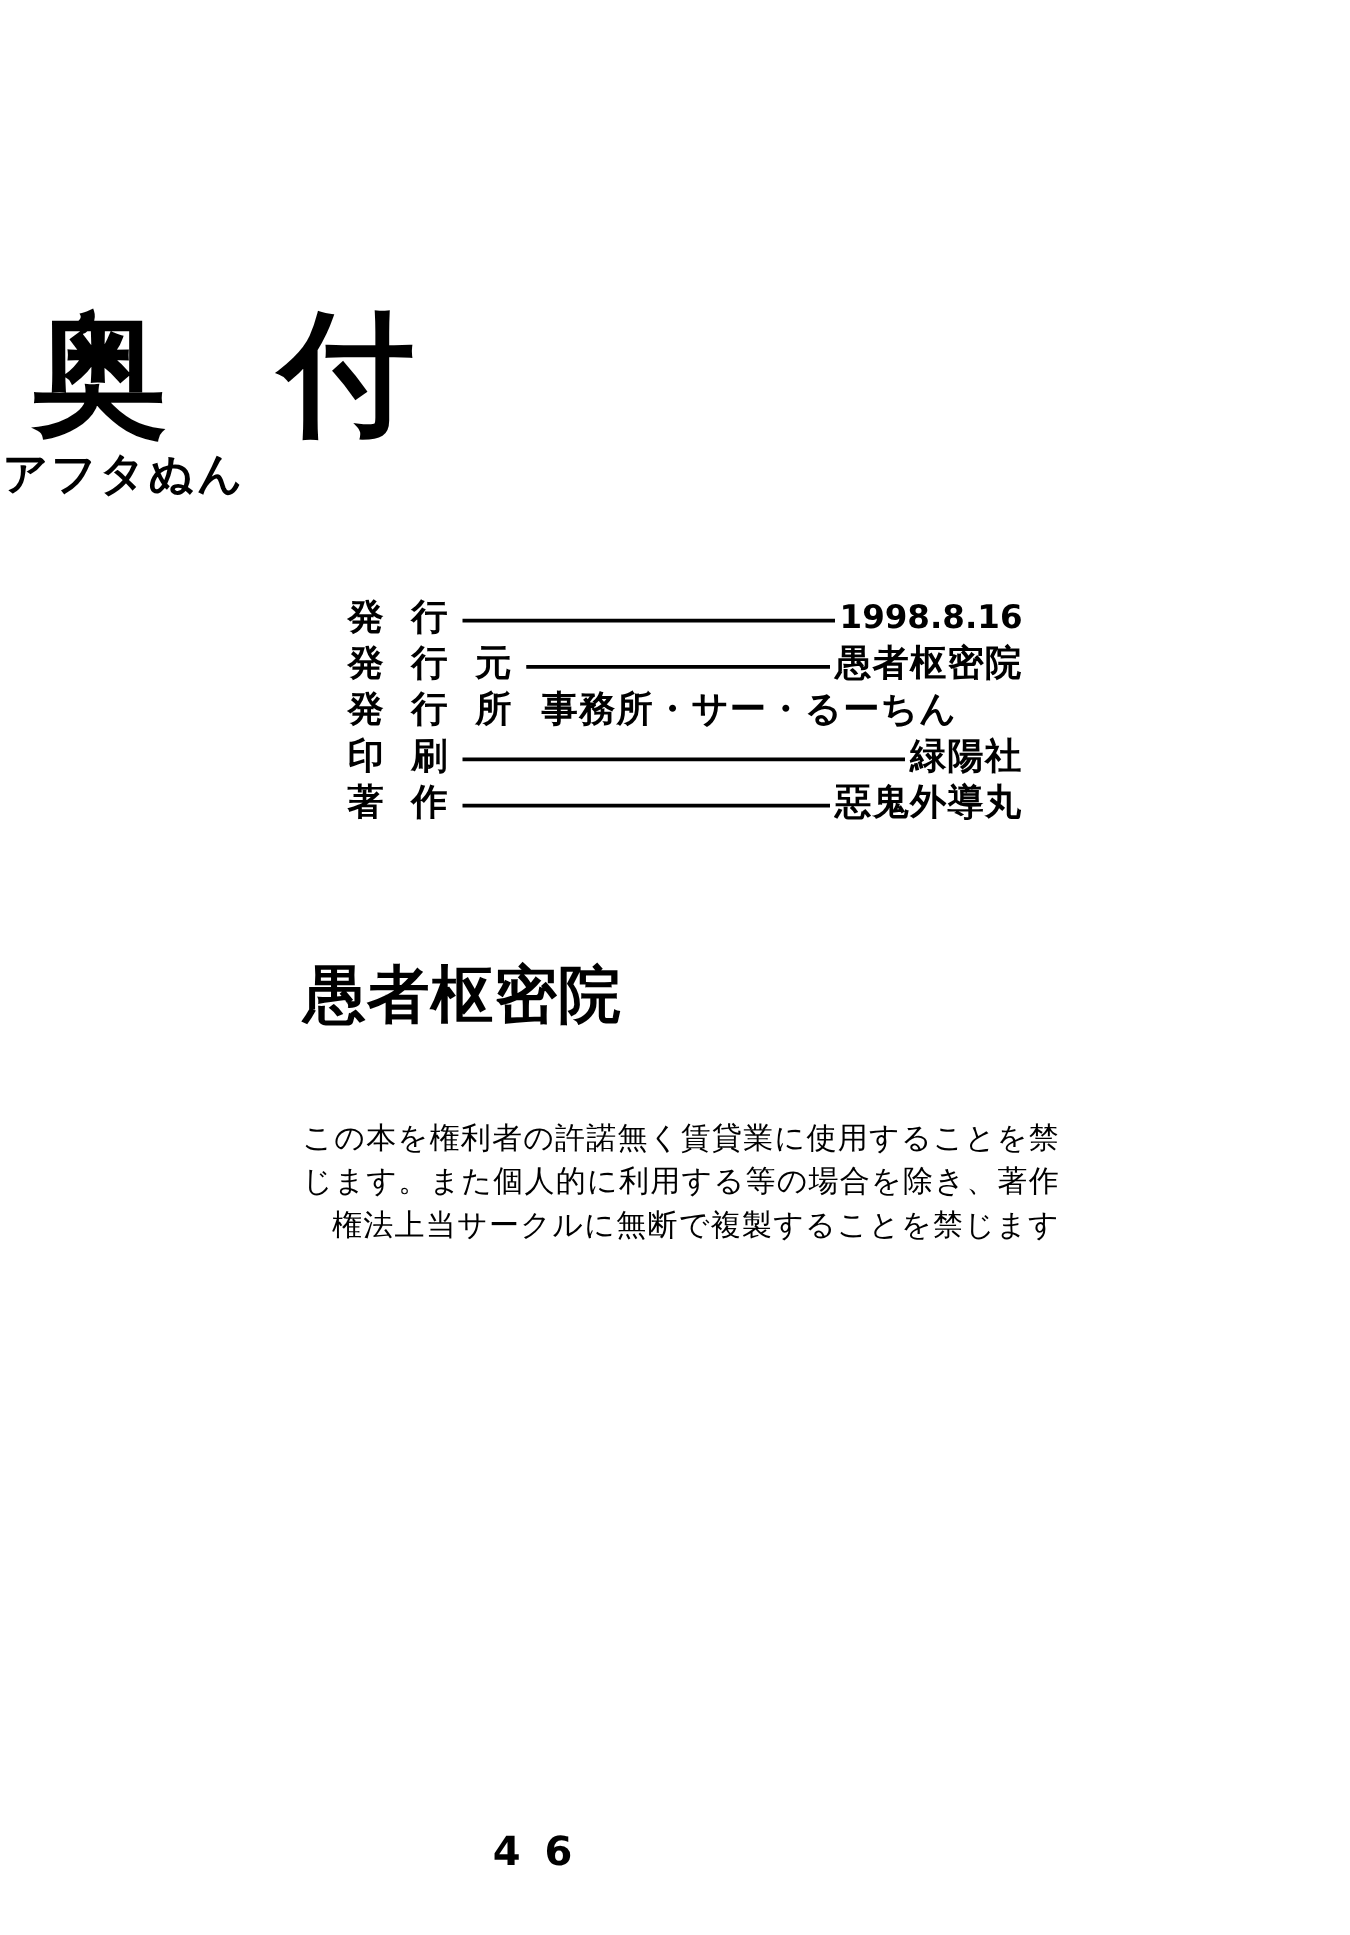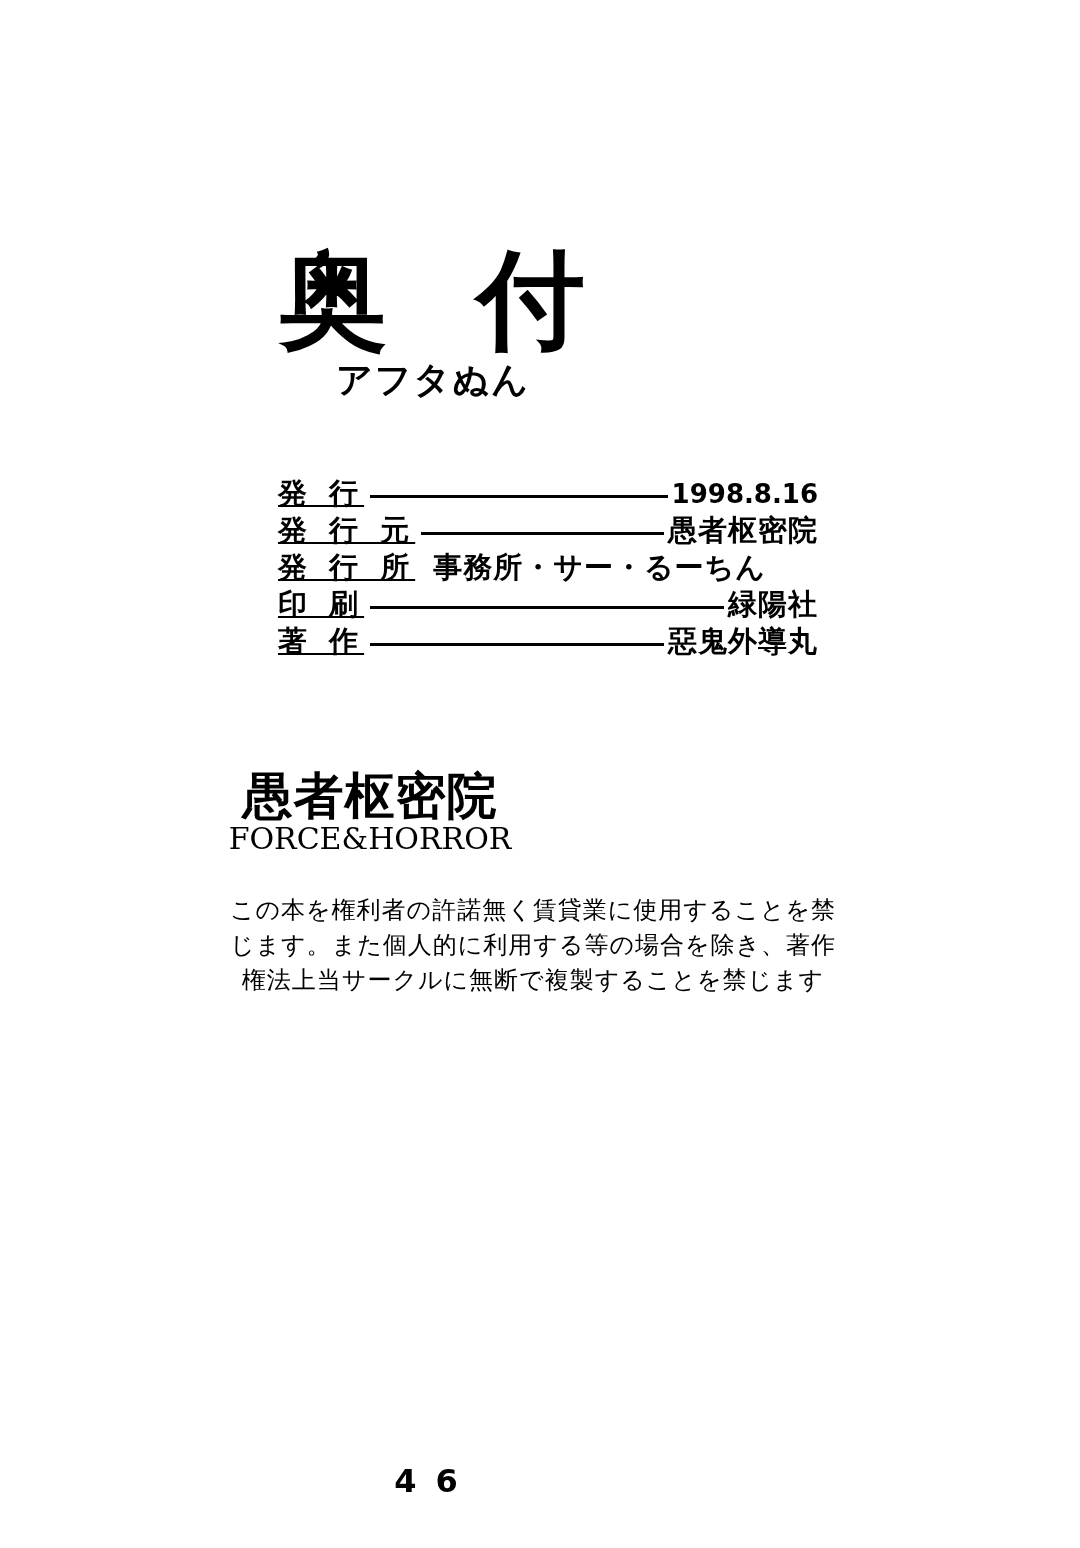--- a/index.html
+++ b/index.html
@@ -20,21 +20,21 @@
     position: absolute;
     inset: 0;
   }
 
   
   .title-block {
     position: absolute;
     top: 245px;
     left: 0;
     width: 864px;
-    text-align: center;
+    text-align: left;
   }
   .main-title {
     font-family: "DejaVu Serif", serif;
     font-weight: bold;
     font-size: 108px;
     line-height: 1.0;
     letter-spacing: 26px;
     text-indent: 26px;
     margin: 0;
   }
@@ -59,21 +59,20 @@
     align-items: center;
     height: 36px;
     margin-bottom: 1px;
     font-weight: bold;
     font-size: 29px;
     white-space: nowrap;
   }
   .colo-label {
     flex: 0 0 auto;
     letter-spacing: 6px;
-    text-decoration: underline;
   }
   .colo-rule {
     flex: 1 1 auto;
     height: 0;
     border-top: 3px solid #000;
     margin: 0 4px 0 6px;
     position: relative;
     top: 2px;
   }
   .colo-value {
@@ -155,21 +154,21 @@
   
   .notice {
     position: absolute;
     top: 893px;
     left: 218px;
     width: 630px;
     font-family: "DejaVu Serif", serif;
     font-size: 24px;
     line-height: 1.45;
     letter-spacing: 1px;
-    text-align: center;
+    text-align: right;
   }
 
   
   .page-number {
     position: absolute;
     bottom: 48px;
     left: 0;
     width: 856px;
     text-align: center;
     font-family: "DejaVu Sans", sans-serif;
@@ -219,21 +218,20 @@
       <span class="colo-rule"></span>
       <span class="colo-value">惡鬼外導丸</span>
     </div>
 
   </div>
 
   <div class="logos">
 
     <div class="circle-logo">
       <div class="circle-name">愚者枢密院</div>
-      <div class="circle-sub">FORCE&amp;HORROR</div>
     </div>
 
 
   </div>
 
   <div class="notice">この本を権利者の許諾無く賃貸業に使用することを禁じます。また個人的に利用する等の場合を除き、著作権法上当サークルに無断で複製することを禁じます</div>
 
   <div class="page-number">4 6</div>
 
 </div>

